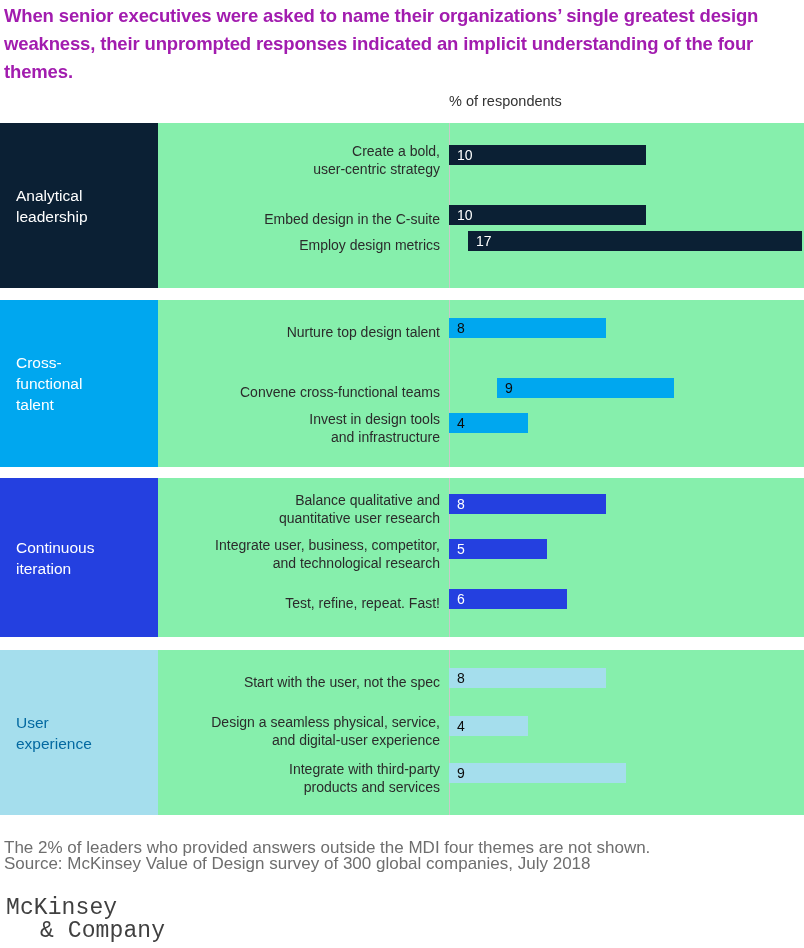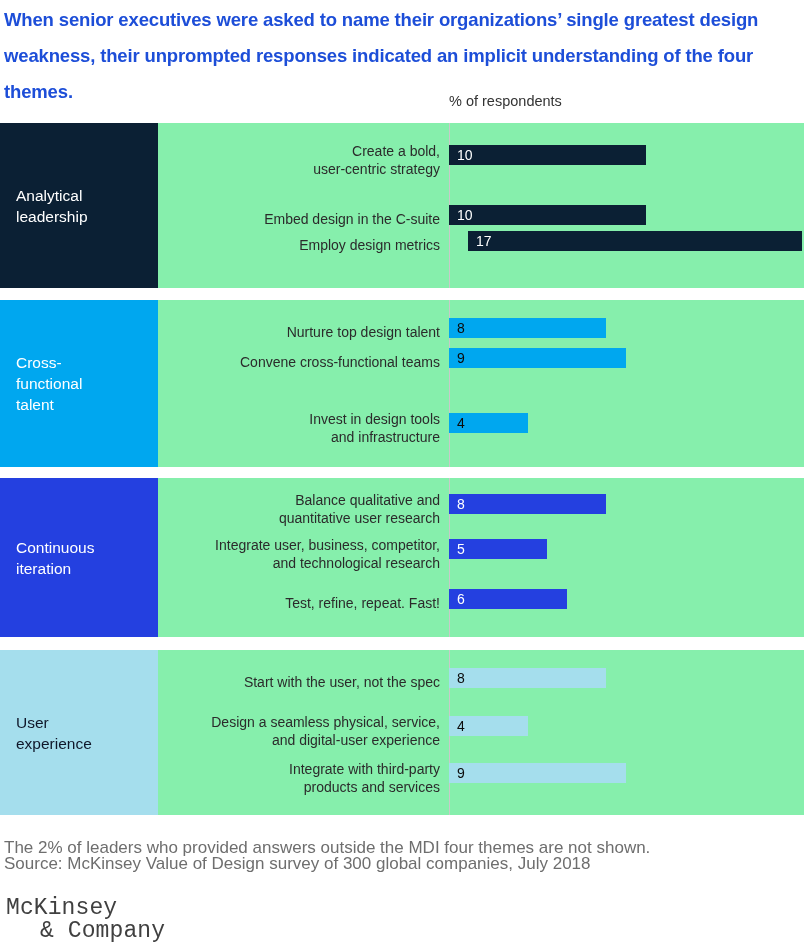--- a/index.html
+++ b/index.html
@@ -19,23 +19,23 @@
   }
 
   
   .title {
     position: absolute;
     left: 4px;
     top: 2px;
     width: 788px;
     font-size: 18.5px;
     font-weight: bold;
-    line-height: 36px;
+    line-height: 28px;
     letter-spacing: -0.15px;
-    color: #1d4ed8;
+    color: #a21caf;
   }
 
   
   .axis-caption {
     position: absolute;
     left: 449px;
     top: 92px;
     font-size: 14.5px;
     color: #333333;
     line-height: 18px;
@@ -167,21 +167,21 @@
 functional
 talent</div>
         <div class="rows-cell">
           <div class="axis-line" style="left: 291px;"></div>
           <div class="row" style="top: 18px;">
             <div class="row-label">Nurture top design talent</div>
             <div class="bar" style="left: 291px; width: 157.2px; background: rgb(0, 167, 239);">
               <span class="bar-value" style="color: rgb(11, 11, 11);">8</span>
             </div>
           </div>
-          <div class="row" style="top: 48px;">
+          <div class="row" style="top: 78px; margin-left: 48px;">
             <div class="row-label">Convene cross-functional teams</div>
             <div class="bar" style="left: 291px; width: 176.85px; background: rgb(0, 167, 239);">
               <span class="bar-value" style="color: rgb(11, 11, 11);">9</span>
             </div>
           </div>
           <div class="row" style="top: 113px;">
             <div class="row-label">Invest in design tools
 and infrastructure</div>
             <div class="bar" style="left: 291px; width: 78.6px; background: rgb(0, 167, 239);">
               <span class="bar-value" style="color: rgb(11, 11, 11);">4</span>
@@ -210,21 +210,21 @@
           </div>
           <div class="row" style="top: 111px;">
             <div class="row-label">Test, refine, repeat. Fast!</div>
             <div class="bar" style="left: 291px; width: 117.9px; background: rgb(36, 64, 224);">
               <span class="bar-value" style="color: rgb(255, 255, 255);">6</span>
             </div>
           </div>
         </div>
       </div>
       <div class="section" style="top: 650px; height: 165px;">
-        <div class="theme-cell" style="background: rgb(165, 222, 237); color: #0f172a; white-space: pre-line;">User
+        <div class="theme-cell" style="background: rgb(165, 222, 237); color: #0369a1; white-space: pre-line;">User
 experience</div>
         <div class="rows-cell">
           <div class="axis-line" style="left: 291px;"></div>
           <div class="row" style="top: 18px;">
             <div class="row-label">Start with the user, not the spec</div>
             <div class="bar" style="left: 291px; width: 157.2px; background: rgb(165, 222, 237);">
               <span class="bar-value" style="color: rgb(11, 11, 11);">8</span>
             </div>
           </div>
           <div class="row" style="top: 66px;">

